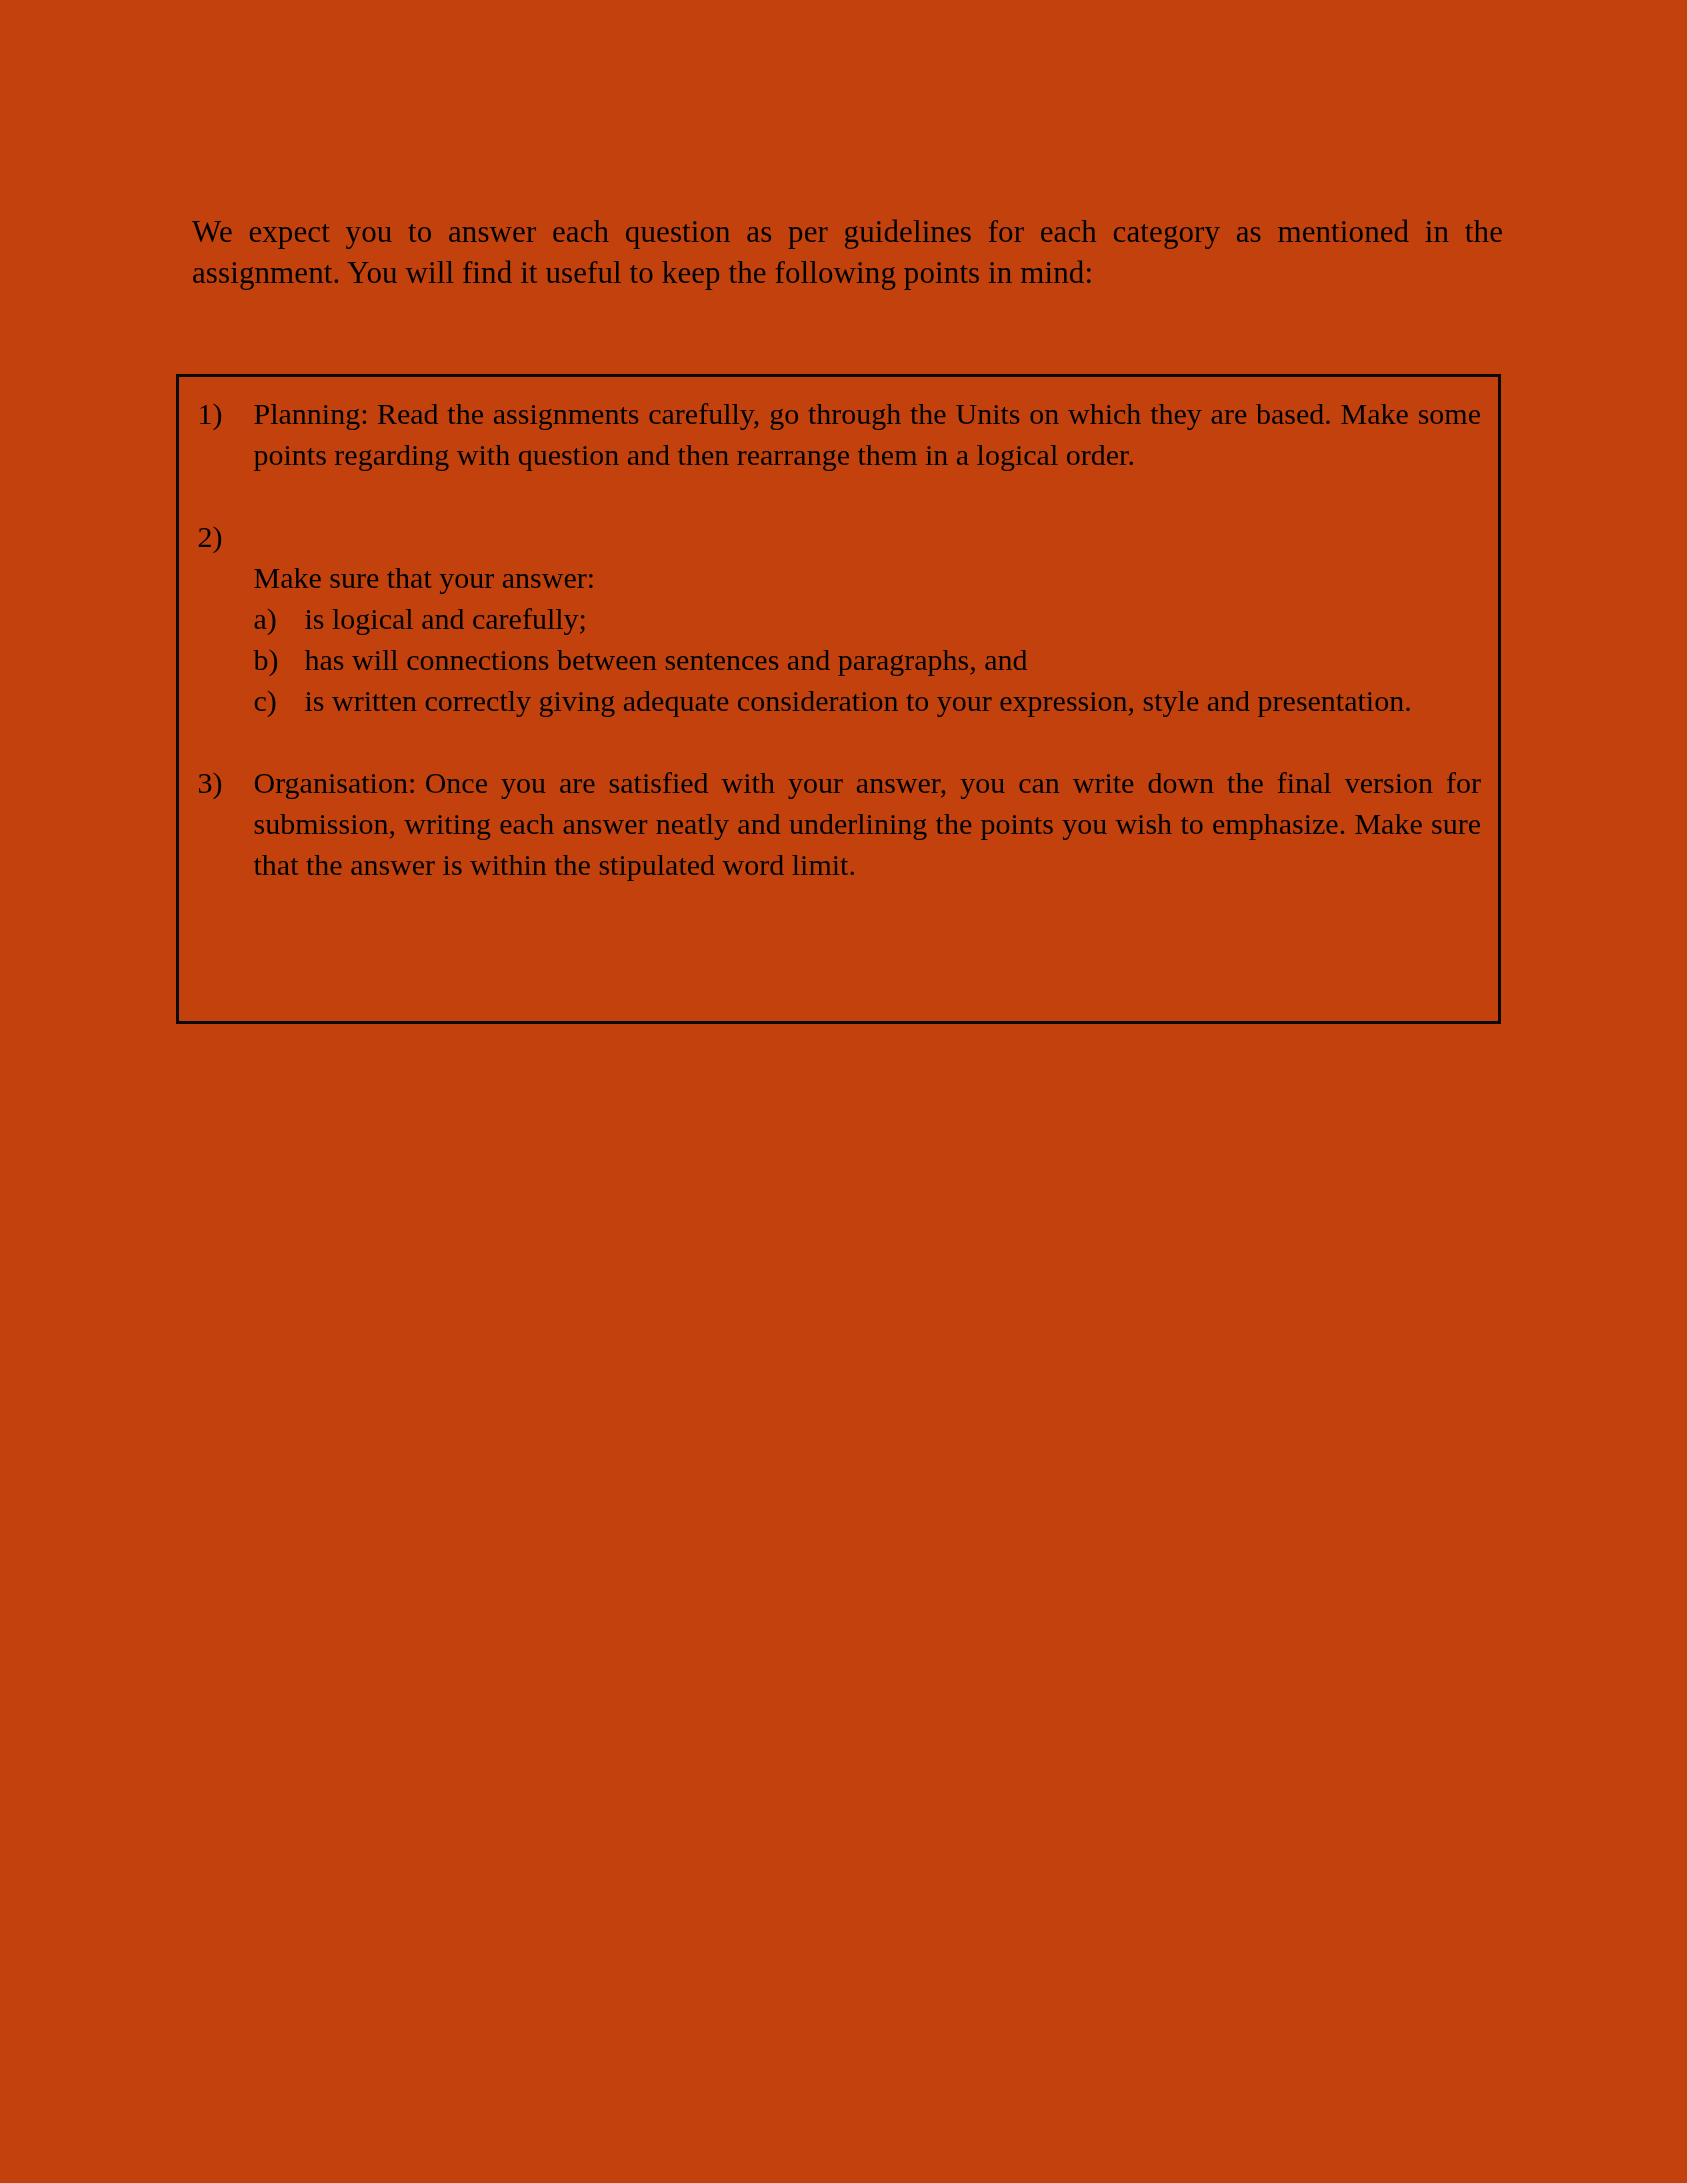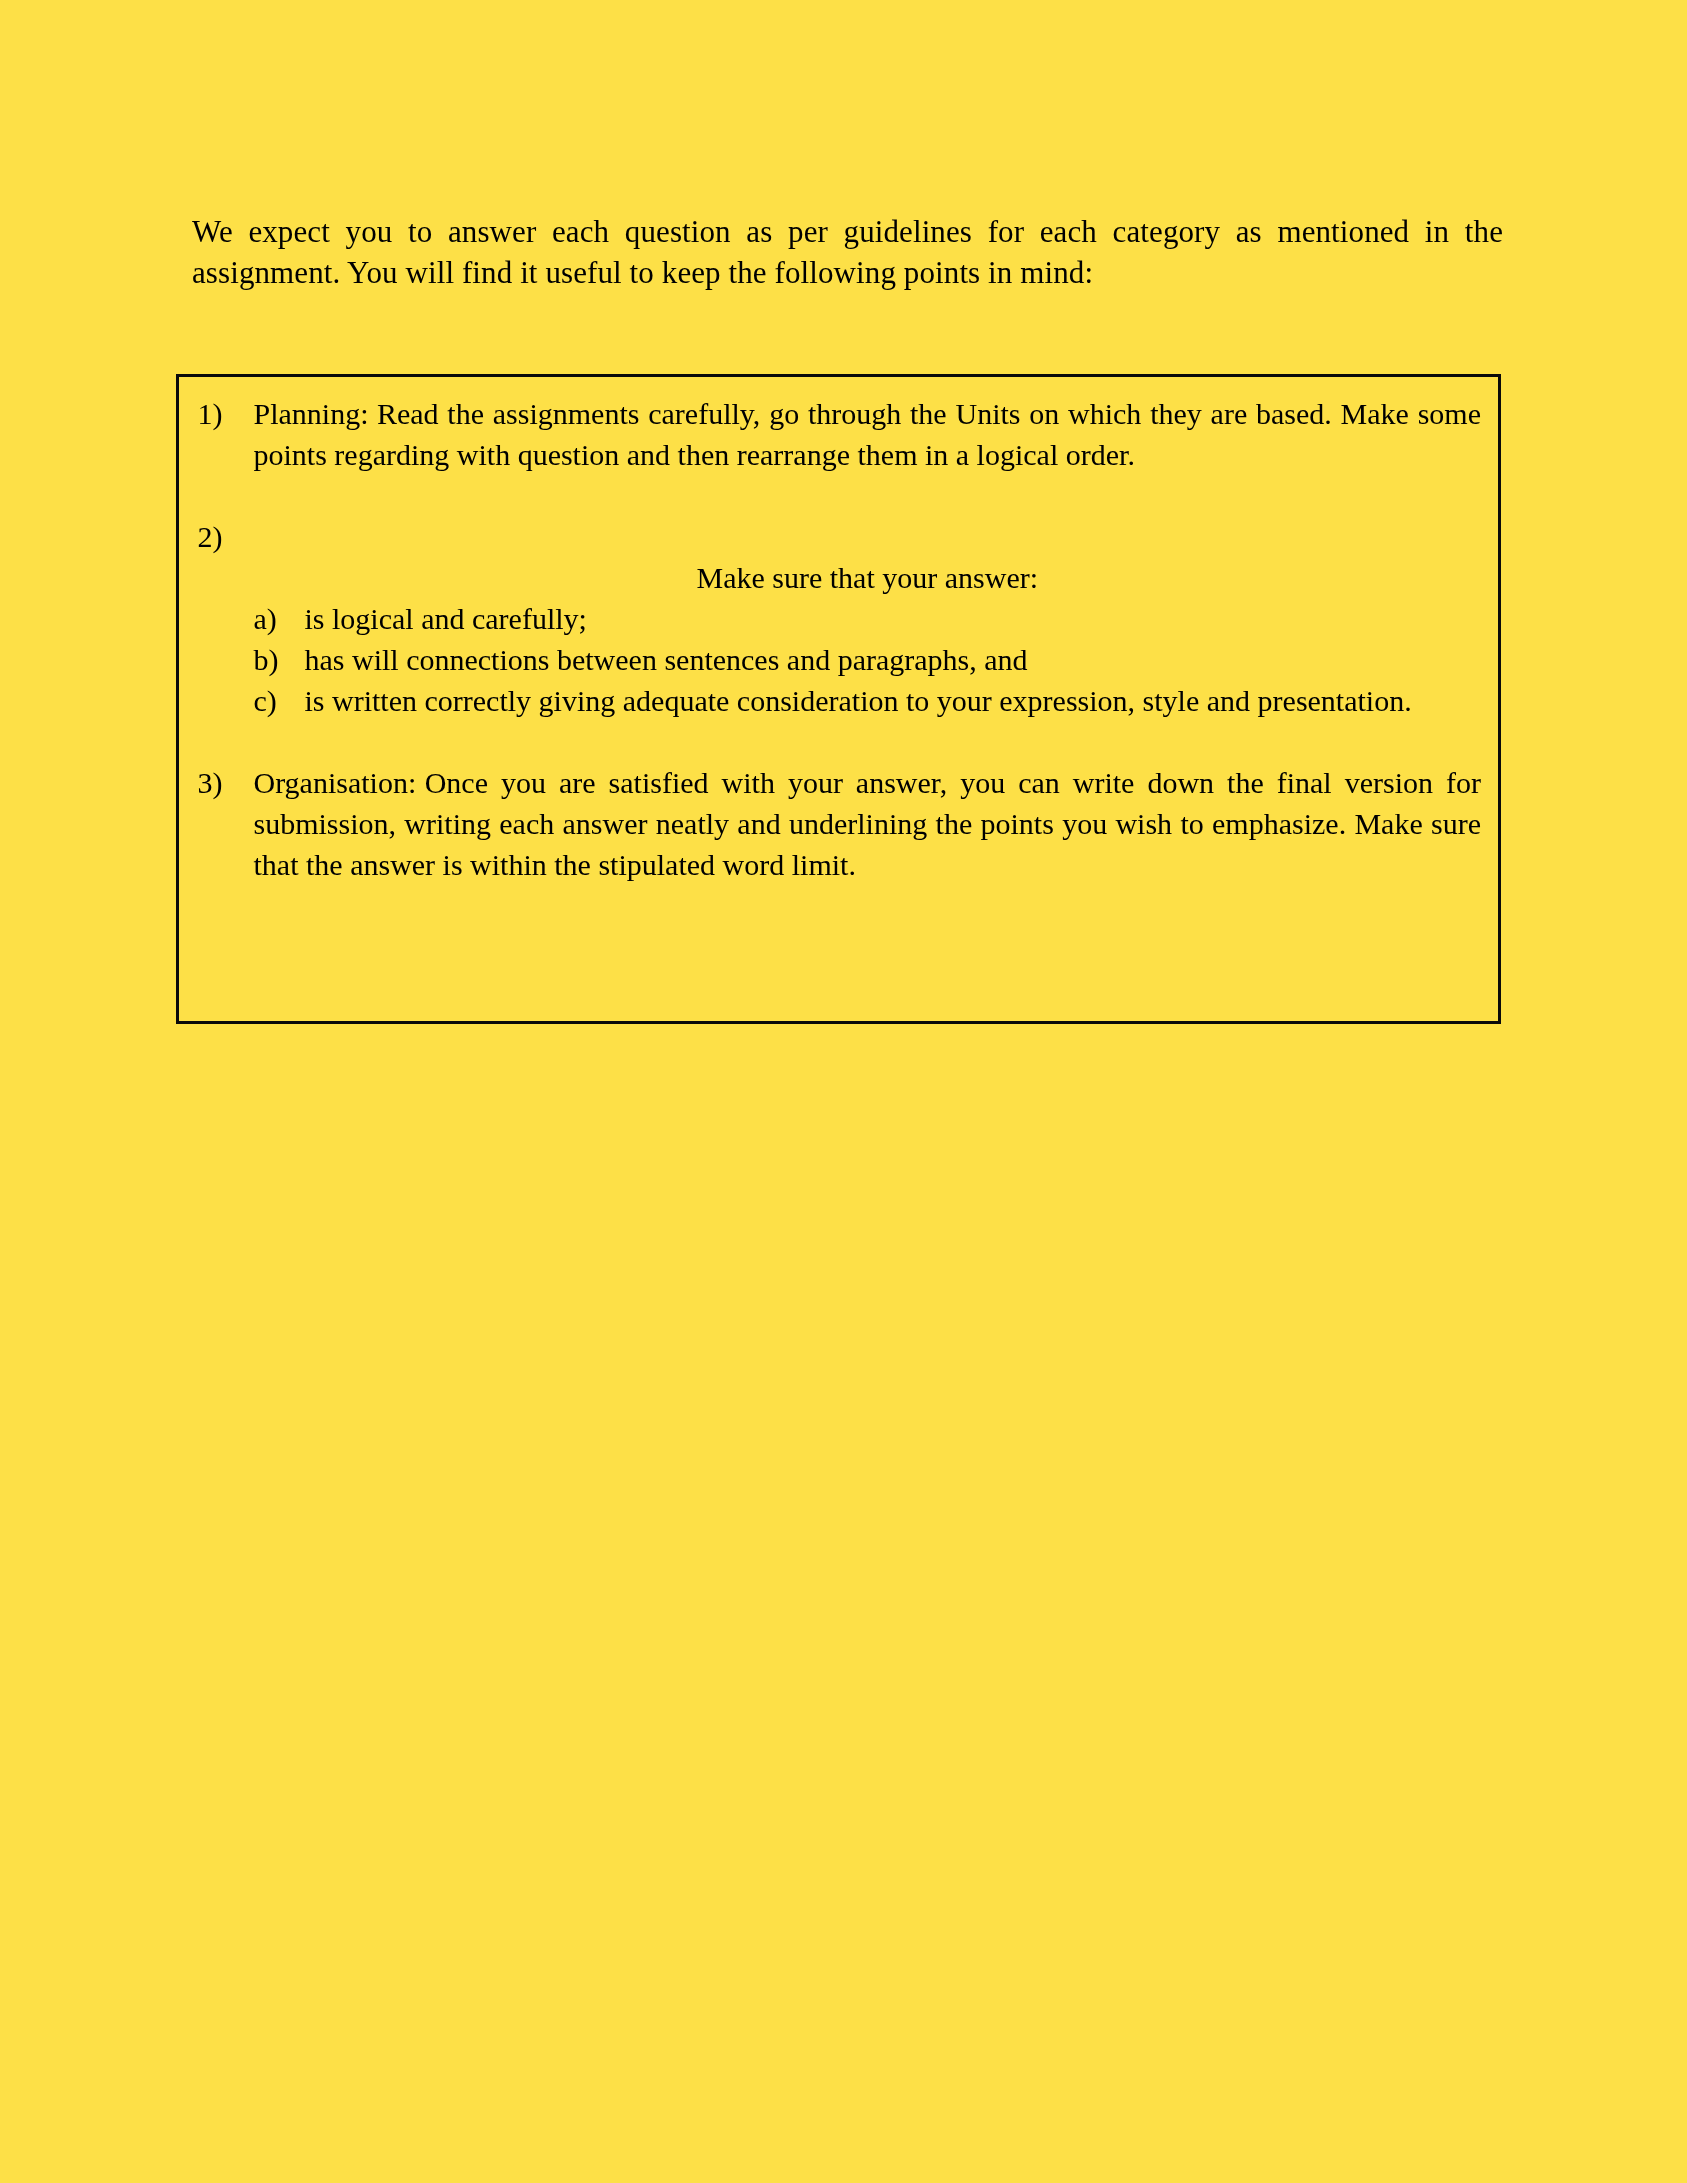--- a/index.html
+++ b/index.html
@@ -4,21 +4,21 @@
 <style>
   html, body {
     margin: 0;
     padding: 0;
     background: #e8e8e8;
   }
   .page {
     position: relative;
     width: 1687px;
     height: 2183px;
-    background: #fde047;
+    background: #c2410c;
     color: #000000;
     font-family: "Liberation Serif", serif;
     overflow: hidden;
   }
 
   
   .intro {
     position: absolute;
     left: 192px;
     top: 180px;
@@ -61,21 +61,21 @@
     font-weight: normal;
     margin-right: 0.28em;
   }
 
   
   .gl-sublist {
     grid-column: 2;
     margin-top: 41px;
   }
   .gl-sublist-intro {
-    text-align: center;
+    text-align: left;
   }
   .gl-subitem {
     display: grid;
     grid-template-columns: 51px 1fr;
   }
   .gl-submarker { white-space: nowrap; }
   .gl-subtext { text-align: justify; }
 </style>
 </head>
 <body>

